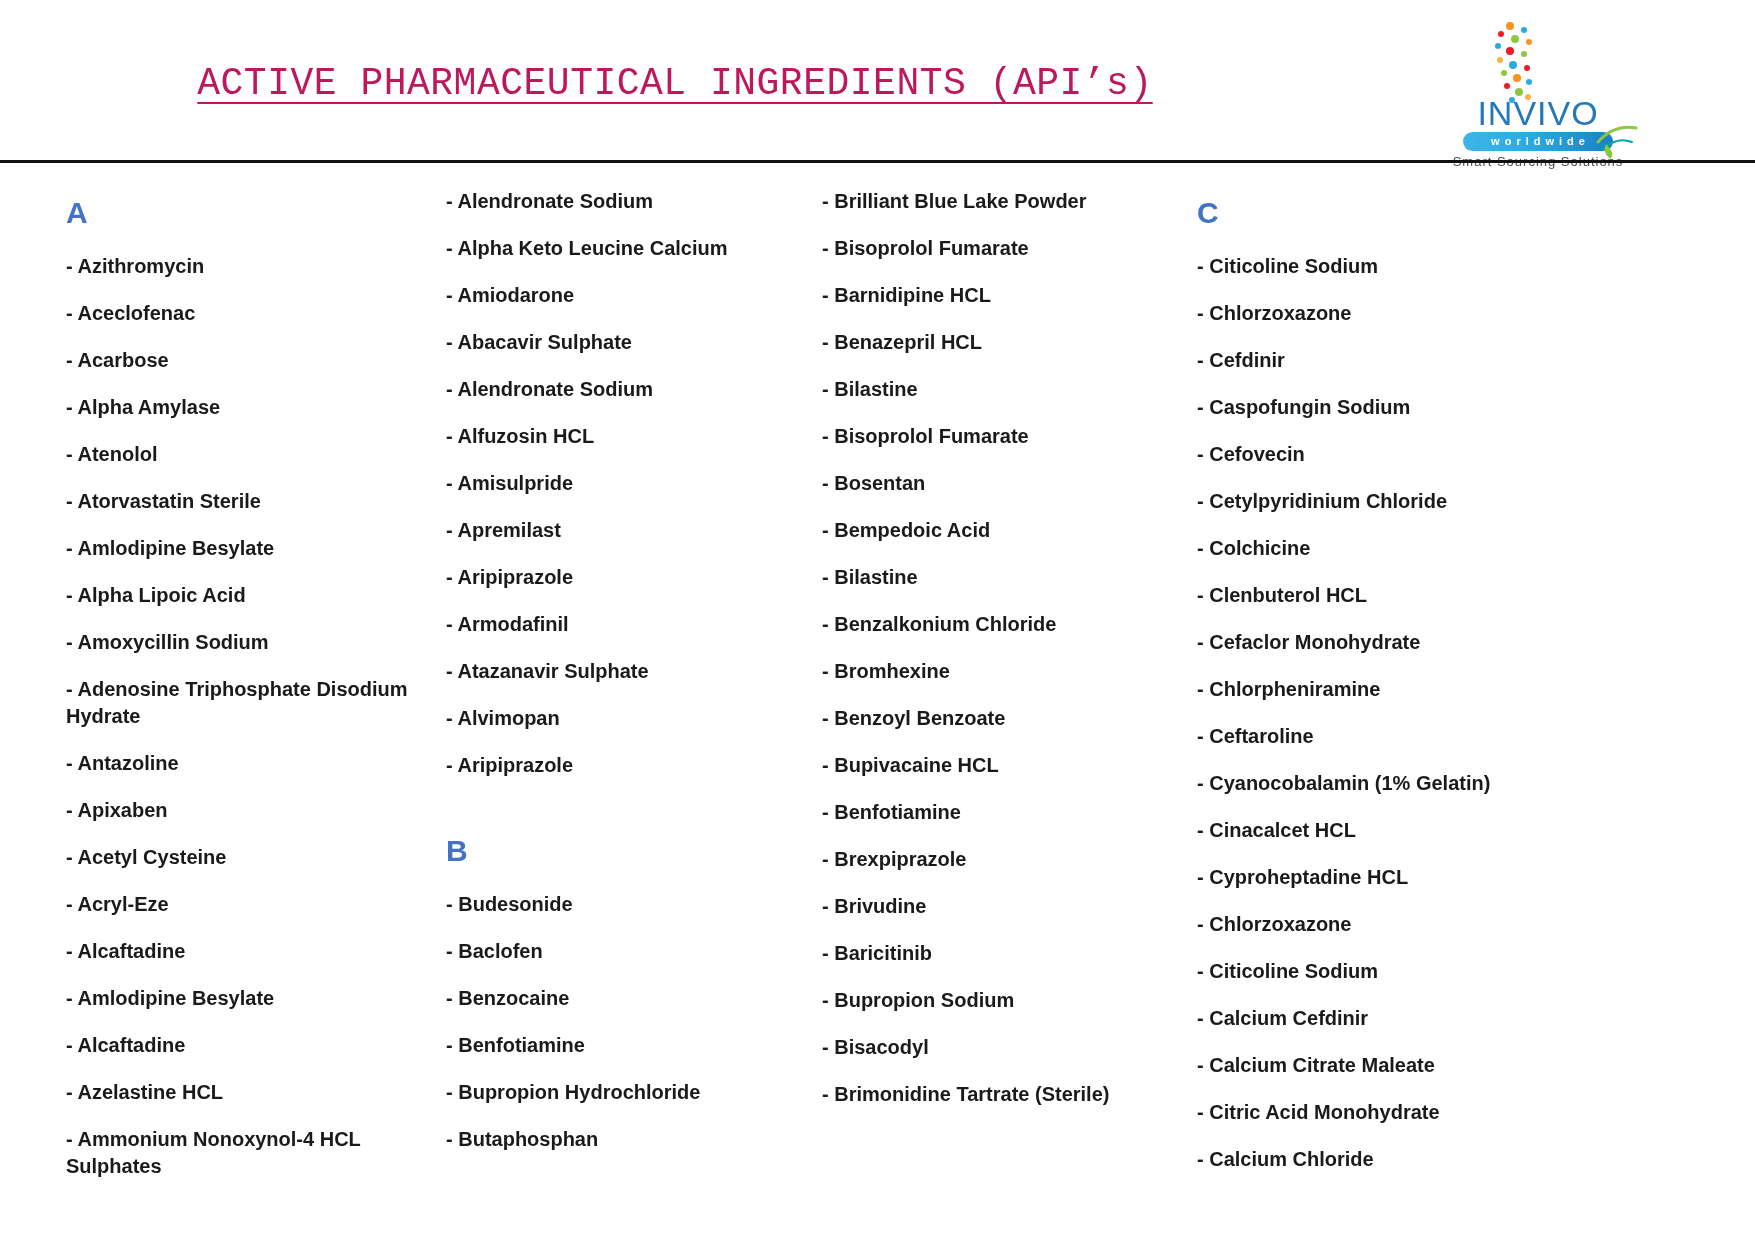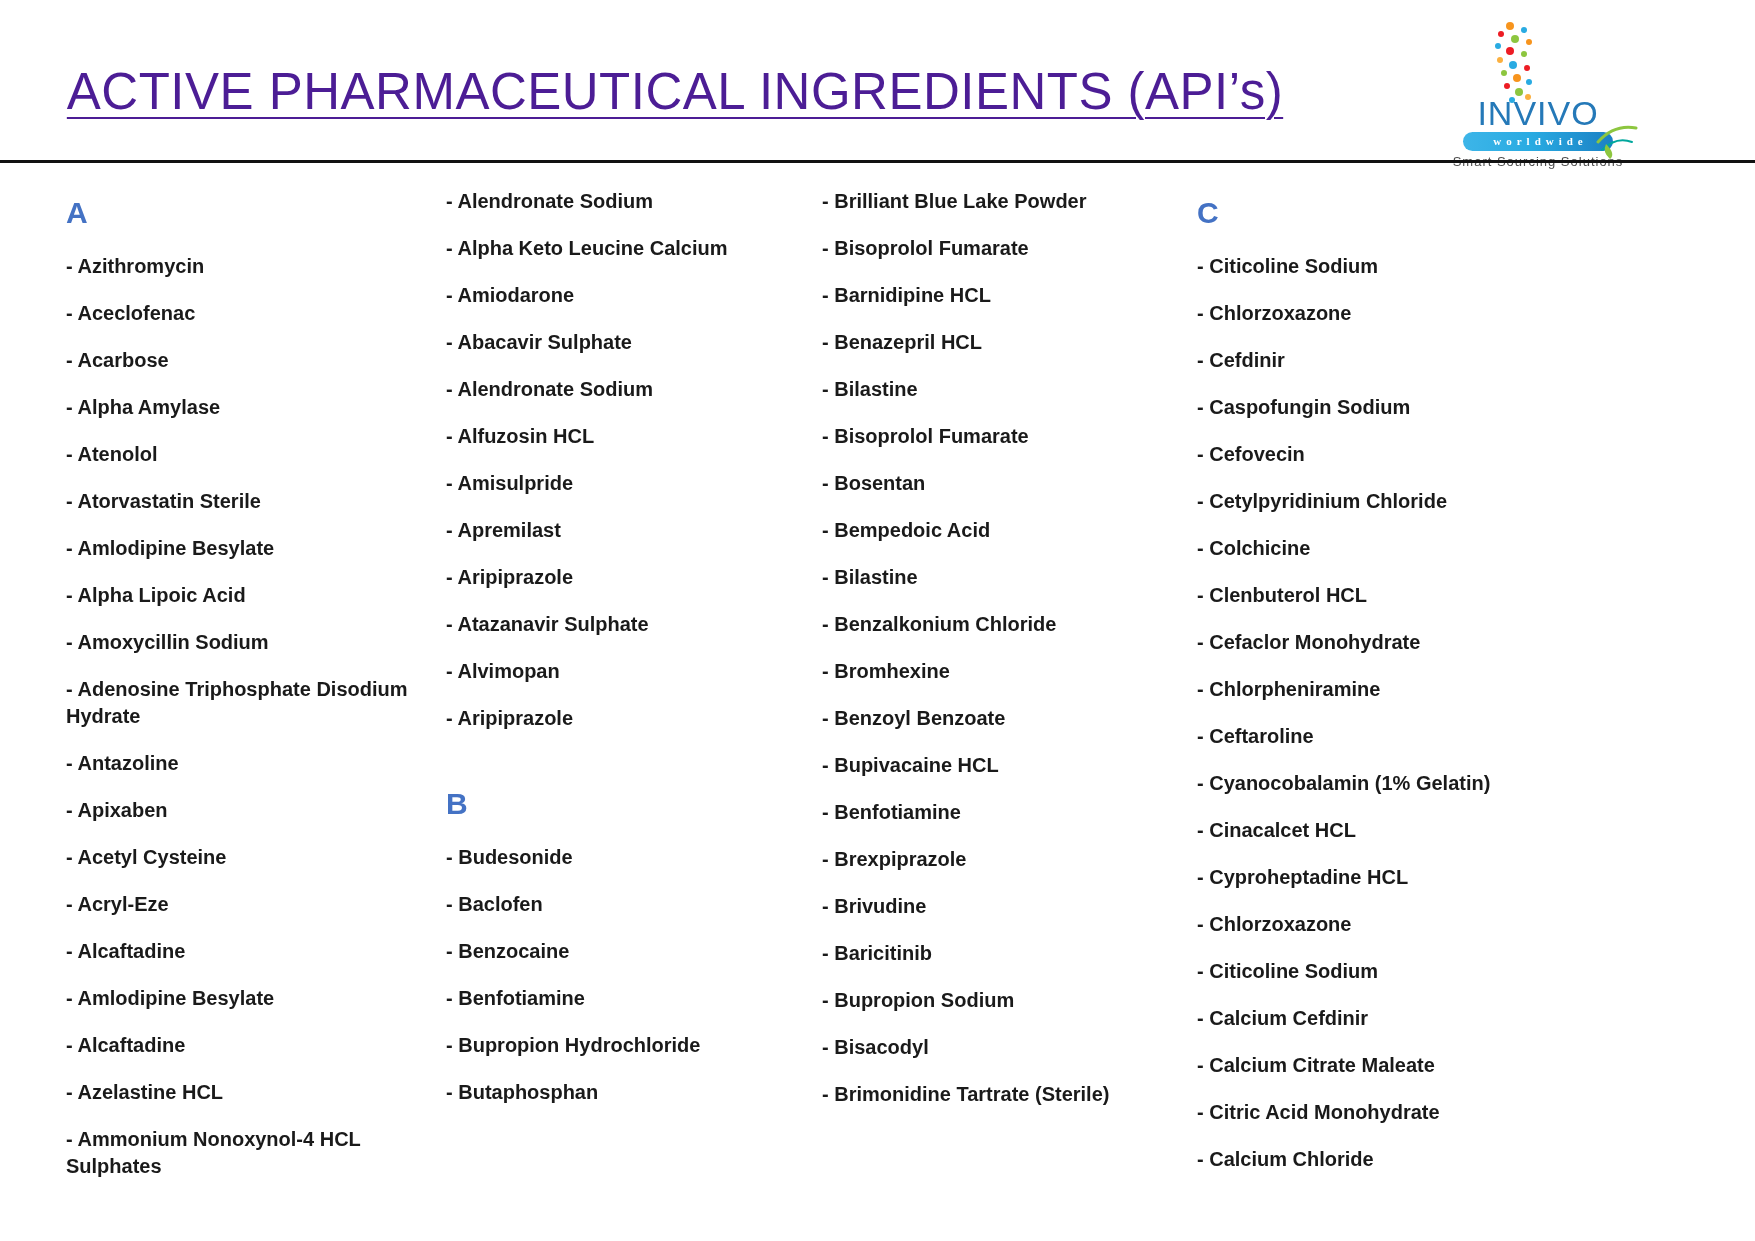--- a/index.html
+++ b/index.html
@@ -10,27 +10,28 @@
     overflow:hidden;
     font-family:"Liberation Sans",sans-serif;
   }
   
   .title-wrap{
     position:absolute;left:0;top:62px;width:1350px;
     text-align:center;
   }
   .page-title{
     display:inline-block;
-    font-size:51px;
+    font-size:38px;
     font-weight:400;
     letter-spacing:.5px;
-    color:#4c1d95;
+    color:#be185d;
     text-decoration:underline;
     text-underline-offset:8px;
     text-decoration-thickness:2px;
+    font-family:Liberation Mono, monospace;
   }
   .header-rule{
     position:absolute;left:0;top:160px;width:1755px;height:3px;
     background:#111111;
   }
   
   .logo{
     position:absolute;left:1438px;top:20px;width:200px;height:142px;
   }
   .dna{
@@ -45,21 +46,21 @@
     font-size:34px;font-weight:400;letter-spacing:1px;
     color:#2579b8;line-height:34px;
   }
   .logo-band{
     position:absolute;left:25px;top:112px;width:150px;height:19px;
     border-radius:10px;
     background:linear-gradient(90deg,#3db5e8 0%,#29abe2 45%,#1b80c4 100%);
     color:#ffffff;
     font-size:11px;font-weight:700;
     letter-spacing:5px;text-indent:5px;
-    line-height:19px;text-align:center;font-family:Liberation Serif, serif;
+    line-height:19px;text-align:center;
   }
   .logo-swoosh{
     position:absolute;left:158px;top:100px;width:44px;height:40px;
   }
   .logo-tagline{
     position:absolute;left:0;top:134px;width:200px;
     text-align:center;
     font-size:13px;color:#4d4d4d;letter-spacing:1px;
   }
   
@@ -146,20 +147,21 @@
     <div class="section">
       <div class="item">- Alendronate Sodium</div>
       <div class="item">- Alpha Keto Leucine Calcium</div>
       <div class="item">- Amiodarone</div>
       <div class="item">- Abacavir Sulphate</div>
       <div class="item">- Alendronate Sodium</div>
       <div class="item">- Alfuzosin HCL</div>
       <div class="item">- Amisulpride</div>
       <div class="item">- Apremilast</div>
       <div class="item">- Aripiprazole</div>
+      <div class="item">- Armodafinil</div>
       <div class="item">- Atazanavir Sulphate</div>
       <div class="item">- Alvimopan</div>
       <div class="item">- Aripiprazole</div>
     </div>
     <div class="section">
       <div class="letter">B</div>
       <div class="item">- Budesonide</div>
       <div class="item">- Baclofen</div>
       <div class="item">- Benzocaine</div>
       <div class="item">- Benfotiamine</div>

